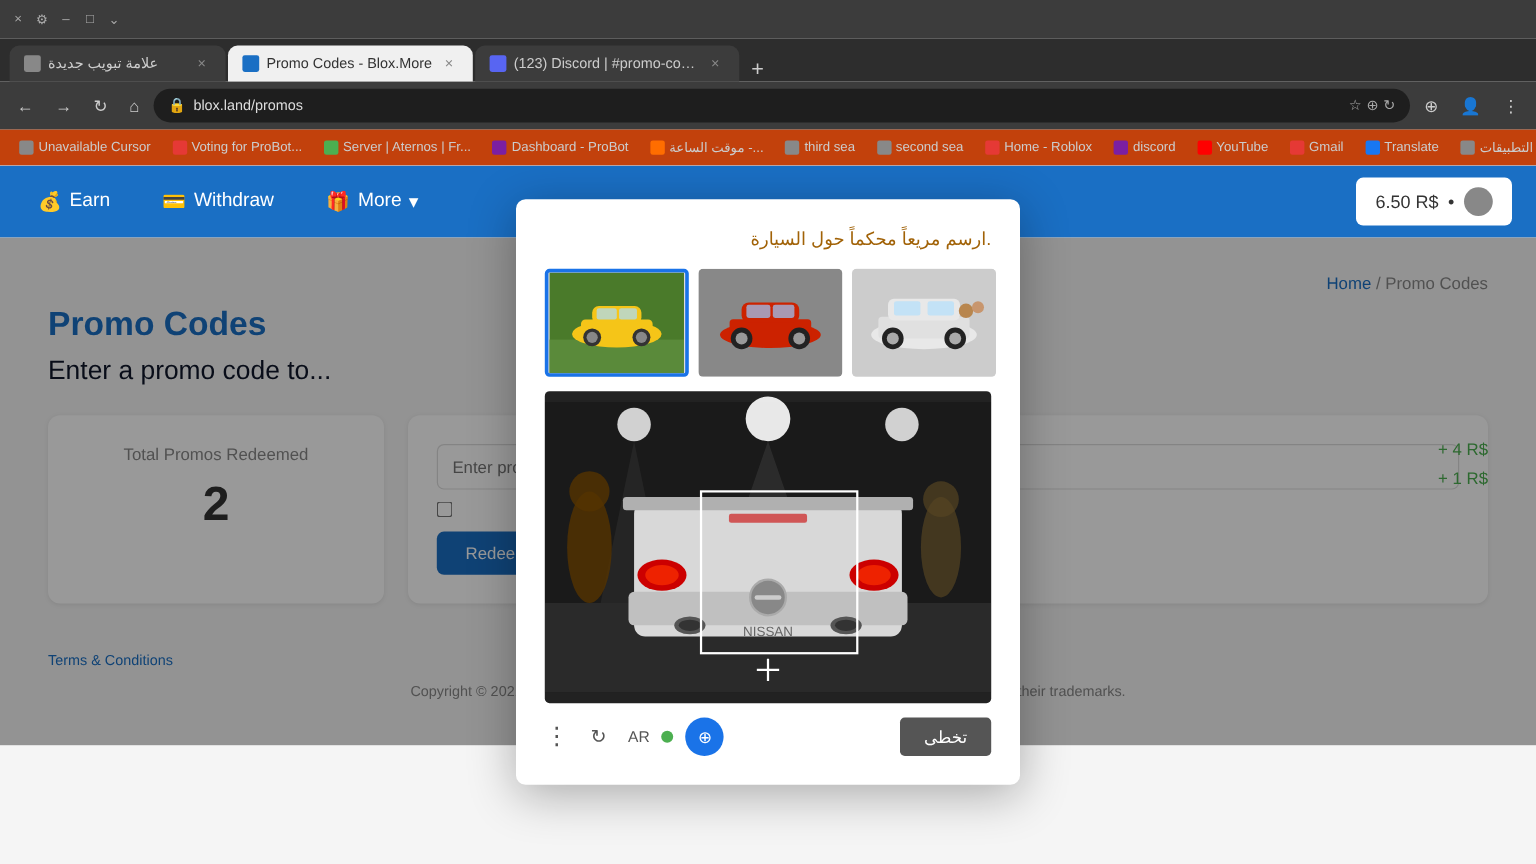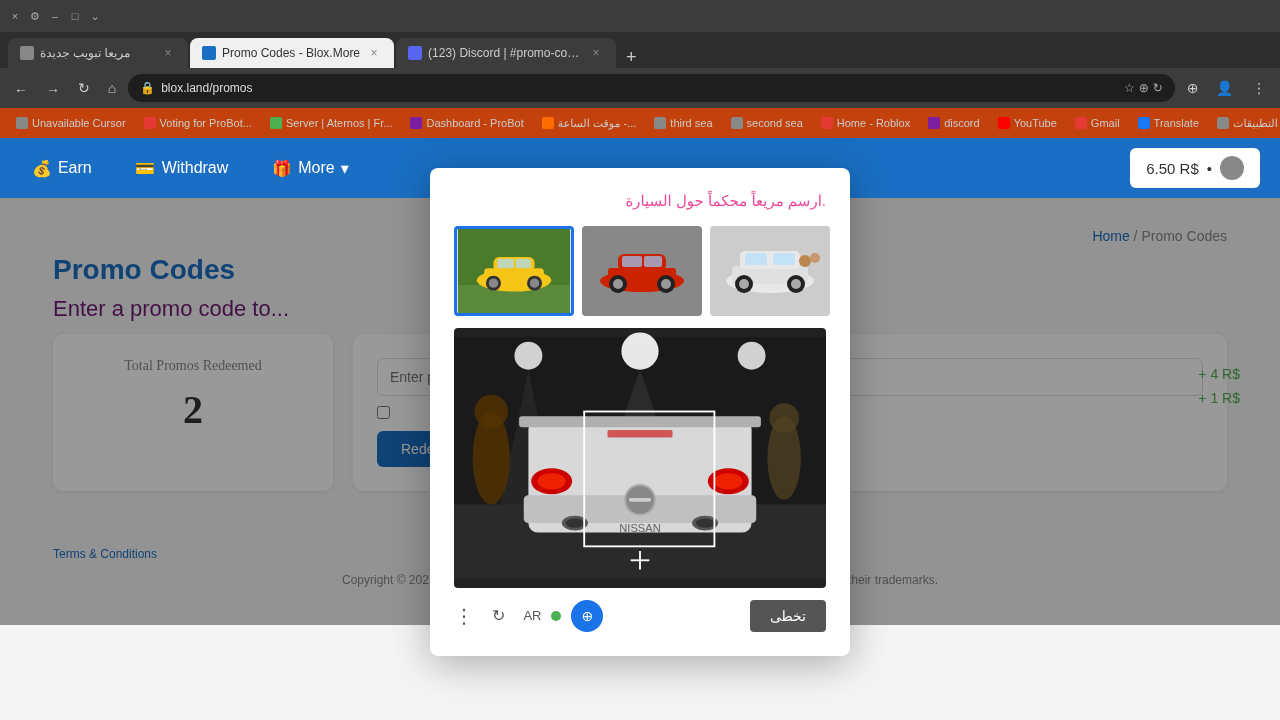--- a/index.html
+++ b/index.html
@@ -29,42 +29,42 @@
 
     
     .bloxland-nav { background: #1a6fc4; display: flex; align-items: center; padding: 0 20px; height: 60px; gap: 30px; }
     .bloxland-logo { color: white; font-size: 22px; font-weight: bold; background: rgba(255,255,255,0.15); padding: 8px 16px; border-radius: 4px; }
     .nav-links { display: flex; gap: 20px; align-items: center; flex: 1; }
     .nav-link { color: white; text-decoration: none; font-size: 16px; display: flex; align-items: center; gap: 6px; padding: 8px 12px; border-radius: 4px; cursor: pointer; }
     .nav-balance { margin-left: auto; background: white; color: #333; padding: 8px 16px; border-radius: 6px; font-size: 15px; display: flex; align-items: center; gap: 8px; font-weight: 500; }
     .user-icon { width: 24px; height: 24px; background: #888; border-radius: 50%; }
 
     
-    .main-area { padding: 30px 53px; background: #f5f5f5; position: relative; }
+    .main-area { padding: 30px 40px; background: #f5f5f5; position: relative; }
     .breadcrumb { color: #888; font-size: 14px; margin-bottom: 10px; text-align: right; }
     .breadcrumb a { color: #1a6fc4; }
     .page-title { color: #1a6fc4; font-size: 28px; font-weight: 600; margin-bottom: 10px; }
-    .page-subtitle { color: #701a75; font-size: 22px; font-weight: 400; margin-bottom: 12px; }
+    .page-subtitle { color: #0f172a; font-size: 22px; font-weight: 400; margin-bottom: 24px; }
 
     .stats-row { display: flex; gap: 20px; margin-bottom: 20px; }
-    .stat-card { background: white; border-radius: 10px; padding: 24px; flex: 1; max-width: 280px; box-shadow: 0 1px 4px rgba(0,0,0,0.08); font-family: Liberation Serif, serif; }
+    .stat-card { background: white; border-radius: 10px; padding: 24px; flex: 1; max-width: 280px; box-shadow: 0 1px 4px rgba(0,0,0,0.08); }
     .stat-label { color: #888; font-size: 14px; margin-bottom: 12px; text-align: center; }
     .stat-value { font-size: 40px; font-weight: 700; text-align: center; color: #333; }
     .stat-value.green { color: #4caf50; }
 
     .promo-card { background: white; border-radius: 10px; padding: 24px; flex: 1; box-shadow: 0 1px 4px rgba(0,0,0,0.08); }
     .promo-input { width: 100%; border: 1px solid #ddd; border-radius: 6px; padding: 10px 12px; font-size: 14px; margin-bottom: 10px; }
     .promo-checkbox-row { display: flex; align-items: center; gap: 8px; margin-bottom: 12px; }
     .promo-btn { background: #1a6fc4; color: white; border: none; border-radius: 6px; padding: 10px 24px; font-size: 14px; cursor: pointer; }
     .history-item { text-align: right; color: #4caf50; font-size: 14px; margin-bottom: 8px; }
 
     
     .captcha-overlay { position: absolute; top: 0; left: 0; right: 0; bottom: 0; background: rgba(0,0,0,0.4); z-index: 100; display: flex; align-items: center; justify-content: center; }
     .captcha-modal { background: white; border-radius: 8px; padding: 24px; width: 420px; box-shadow: 0 8px 40px rgba(0,0,0,0.3); }
-    .captcha-title { text-align: right; color: #ec4899; font-size: 15px; margin-bottom: 16px; direction: rtl; }
+    .captcha-title { text-align: right; color: #a16207; font-size: 15px; margin-bottom: 16px; direction: rtl; }
     .captcha-images { display: flex; gap: 8px; margin-bottom: 12px; }
     .captcha-thumb { width: 120px; height: 90px; border-radius: 4px; overflow: hidden; background: #ddd; flex-shrink: 0; }
     .captcha-thumb.selected { border: 3px solid #1a73e8; }
 
     .captcha-main-image { width: 100%; height: 260px; background: #222; border-radius: 4px; margin-bottom: 12px; position: relative; overflow: hidden; display: flex; align-items: center; justify-content: center; }
 
     .captcha-footer { display: flex; align-items: center; gap: 10px; }
     .captcha-lang { font-size: 13px; color: #555; }
     .captcha-dot { width: 10px; height: 10px; background: #4caf50; border-radius: 50%; }
     .captcha-menu-btn { background: none; border: none; color: #555; font-size: 20px; cursor: pointer; }
@@ -99,21 +99,21 @@
       <div class="title-bar-btn">⚙</div>
       <div class="title-bar-btn">–</div>
       <div class="title-bar-btn">□</div>
       <div class="title-bar-btn">⌄</div>
     </div>
   </div>
 
   <div class="tab-bar">
     <div class="tab">
       <div class="tab-favicon bm-gray"></div>
-      <span class="tab-title">مريعا تبويب جديدة</span>
+      <span class="tab-title">علامة تبويب جديدة</span>
       <span class="tab-close">×</span>
     </div>
     <div class="tab active">
       <div class="tab-favicon" style="background:#1a6fc4"></div>
       <span class="tab-title">Promo Codes - Blox.More</span>
       <span class="tab-close">×</span>
     </div>
     <div class="tab">
       <div class="tab-favicon" style="background:#5865f2"></div>
       <span class="tab-title">(123) Discord | #promo-codes |</span>
@@ -243,21 +243,21 @@
           </div>
           <button class="promo-btn">Redeem</button>
         </div>
       </div>
 
       <div style="position: absolute; right: 40px; top: 168px;">
         <div class="history-item">+ 4 R$</div>
         <div class="history-item">+ 1 R$</div>
       </div>
 
-      <div style="margin-top: 56px;">
+      <div style="margin-top: 40px;">
         <div class="footer-links">Terms &amp; Conditions</div>
         <div class="site-footer">Copyright © 2021 Blox.Land. All Rights Reserved. We are not affiliated with ROBLOX or any of their trademarks.</div>
       </div>
     </div>
 
     <div class="captcha-overlay">
       <div class="captcha-modal">
         <div class="captcha-title">.ارسم مريعاً محكماً حول السيارة</div>
 
         <div class="captcha-images">

